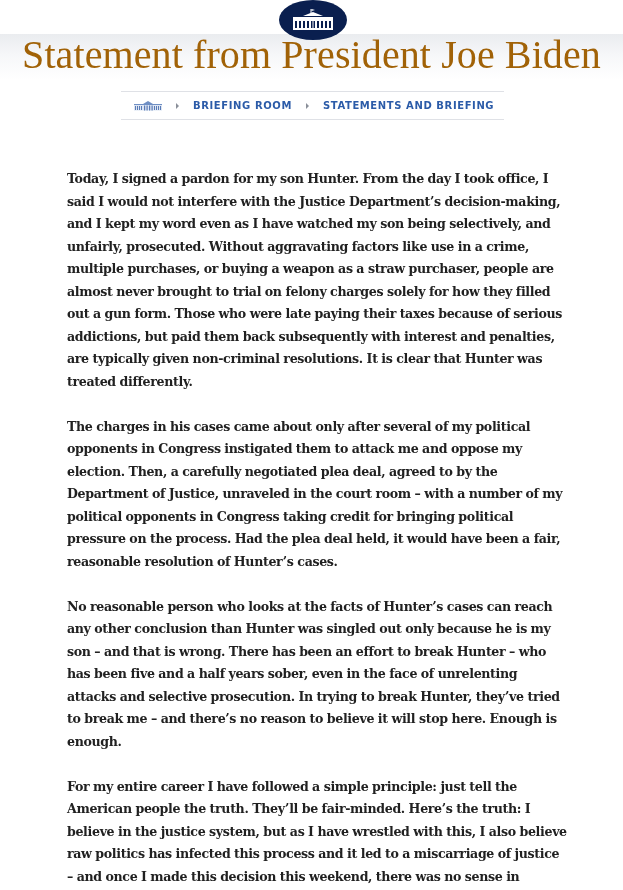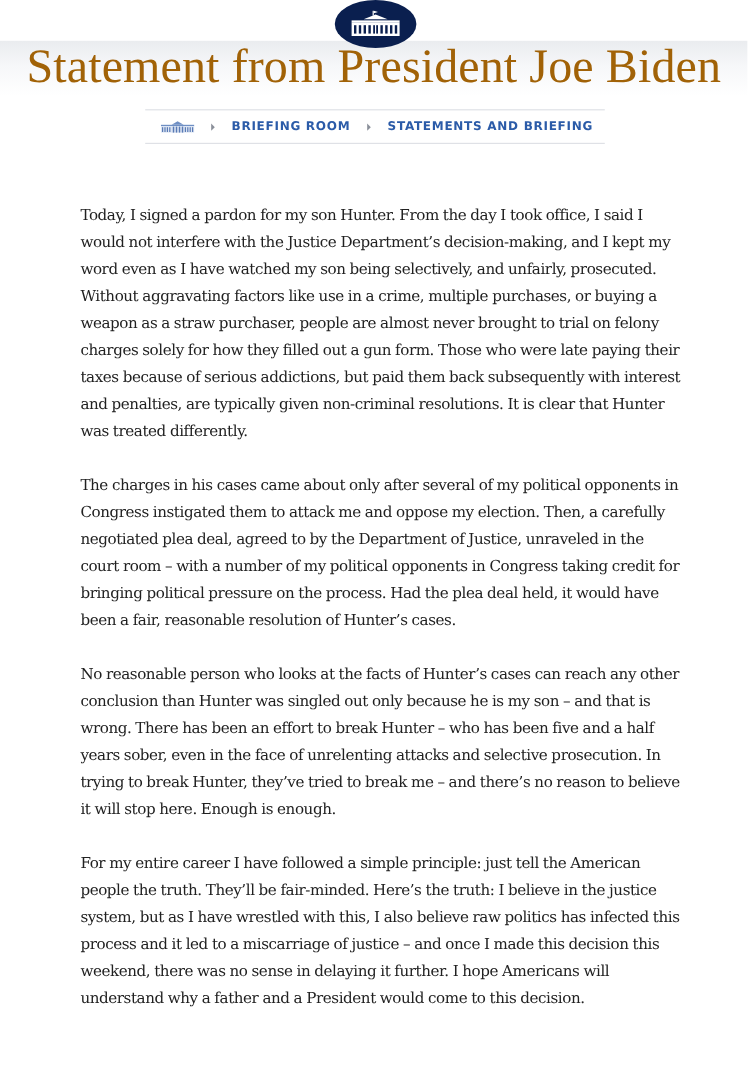--- a/index.html
+++ b/index.html
@@ -48,21 +48,21 @@
     border-left: 3px solid #8a8f99;
     margin: 0 14px 0 14px;
   }
   .bc-link { color: #2b5ba8; text-decoration: none; cursor: pointer; white-space: nowrap; }
   .body-text {
     position: absolute; left: 67px; top: 168px; width: 500px;
     font-family: "DejaVu Serif", serif;
     font-size: 12.6px; line-height: 22.5px;
     color: #212121;
   }
-  .body-text p { margin: 0 0 22.5px 0; letter-spacing: -0.35px; word-spacing: -0.3px; }
+  .body-text p { margin: 0 0 22.5px 0; letter-spacing: -0.35px; word-spacing: -0.3px; font-weight: bold; }
 </style>
 </head>
 <body>
 
 <div class="top-band"></div>
 
 <a class="seal">
   <svg width="44" height="24" viewBox="0 0 44 24">
     <rect x="19.5" y="1" width="1" height="4" fill="#ffffff"></rect>
     <polygon points="20.5,1 24,2 20.5,3" fill="#ffffff"></polygon>

